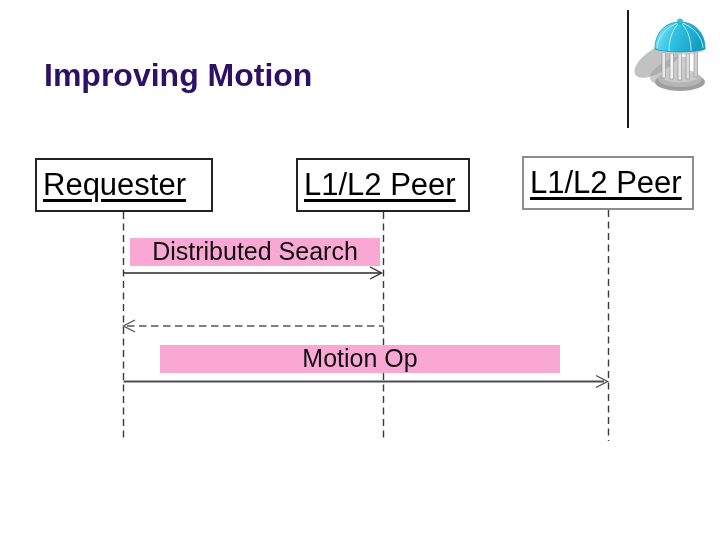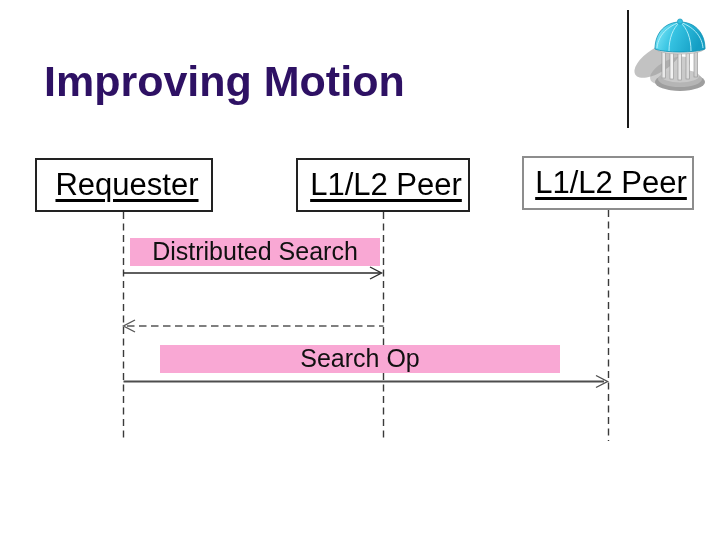--- a/index.html
+++ b/index.html
@@ -2,32 +2,32 @@
 <html><head>
 <meta charset="utf-8">
 <style>
   html,body{margin:0;padding:0;background:#ffffff;}
   .slide{
     position:relative;width:720px;height:540px;background:#ffffff;
     overflow:hidden;font-family:"Liberation Sans",sans-serif;
   }
   .title{
     position:absolute;left:44px;top:58px;margin:0;
-    font-size:43px;font-weight:bold;letter-spacing:0px;
+    font-size:32px;font-weight:bold;letter-spacing:0px;
     color:#2e1164;white-space:nowrap;line-height:1.1;
   }
   .header-divider{
     position:absolute;left:627px;top:10px;width:2px;height:118px;
     background:#1a1a1a;
   }
   .logo{position:absolute;left:630px;top:10px;width:88px;height:88px;}
   .actor{
     position:absolute;height:54px;background:#ffffff;
     border:2px solid #222222;box-sizing:border-box;
-    display:flex;align-items:center;justify-content:center;padding-left:6px;
+    display:flex;align-items:center;padding-left:6px;
   }
   .actor span{
     font-size:31px;color:#000000;white-space:nowrap;
     text-decoration:underline;text-decoration-thickness:2.5px;
     text-underline-offset:4px;
   }
   .actor.requester{left:35px;top:158px;width:178px;}
   .actor.peer-mid{left:296px;top:158px;width:174px;}
   .actor.peer-right{left:522px;top:156px;width:172px;border-color:#8d8d8d;}
   .wires{position:absolute;left:0;top:0;width:720px;height:540px;}
@@ -115,15 +115,15 @@
       <path d="M135,320 L123.5,326 L135,332"></path>
     </g>
 
     <g stroke="#4d4d4d" fill="none">
       <path d="M123.5,381.5 H604" stroke-width="2"></path>
       <path d="M596,375.5 L607.5,381.5 L596,387.5" stroke-width="1.4"></path>
     </g>
   </svg>
 
   <div class="msg-label ds">Distributed Search</div>
-  <div class="msg-label op">Search Op</div>
+  <div class="msg-label op">Motion Op</div>
 
 </div>
 
 </body></html>

